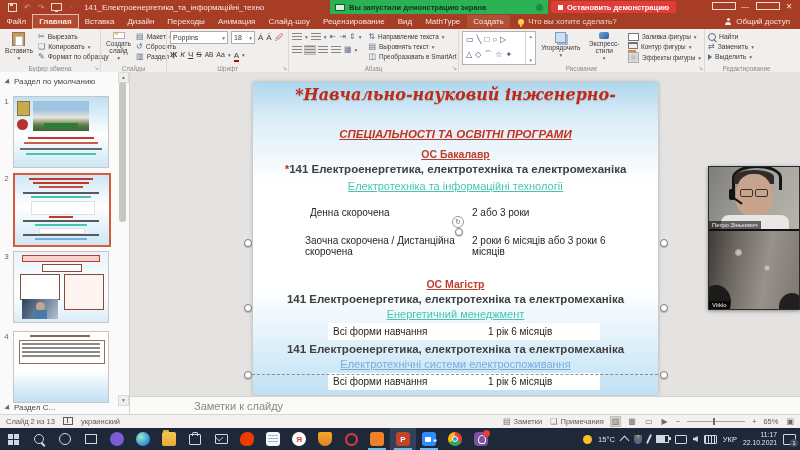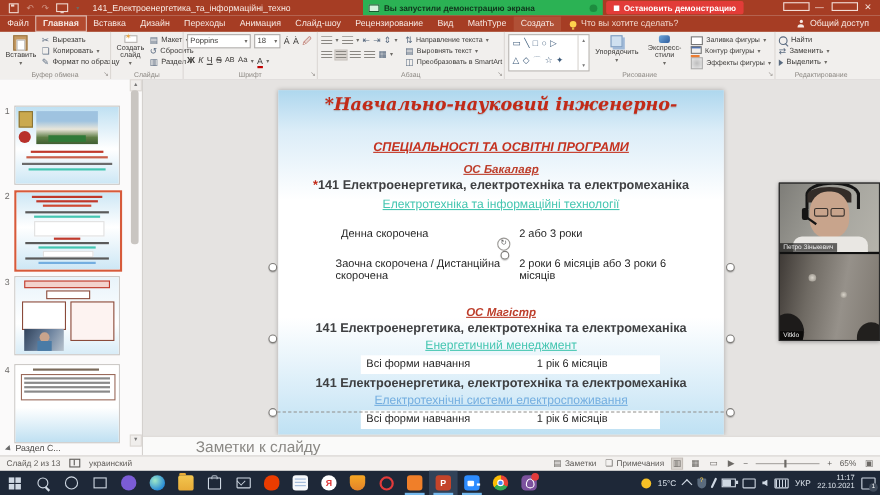--- a/index.html
+++ b/index.html
@@ -102,21 +102,21 @@
   .editor{position:relative;width:670px;height:342px;background:#e5e3e1;}
   .slide{position:absolute;left:123px;top:10px;width:405px;height:313px;
     background:linear-gradient(180deg,#aed7ee 0%,#dcedf8 12%,#ffffff 32%,#ffffff 66%,#d7ecf8 88%,#bfe1f3 100%);
     box-shadow:0 0 4px rgba(0,0,0,.25);}
   .sl-title{position:absolute;left:0;right:0;text-align:center;
     font-family:"DejaVu Serif",serif;font-style:italic;font-weight:bold;color:#c22a18;
     font-size:16px;line-height:19px;text-shadow:0 1px 1px rgba(90,40,20,.25);}
   .sl-sub{position:absolute;left:0;right:0;text-align:center;font-size:11.5px;font-weight:bold;
     font-style:italic;color:#c43220;text-decoration:underline;}
   .sl-os{position:absolute;left:0;right:0;text-align:center;font-size:10.5px;font-weight:bold;
-    font-style:italic;color:#bd3e2b;text-decoration:underline;}
+    color:#bd3e2b;text-decoration:underline;}
   .sl-spec{position:absolute;left:0;right:0;text-align:center;font-size:11.5px;font-weight:bold;color:#3f4042;}
   .sl-spec .ast{color:#c22a18;}
   .sl-prog{position:absolute;left:0;right:0;text-align:center;font-size:11px;text-decoration:underline;}
   .teal{color:#45c6b1;} .bluelink{color:#74aee0;}
   .sl-table{position:absolute;background:#fff;font-size:10px;color:#262626;}
   .sl-table .cell{position:absolute;display:flex;align-items:center;line-height:11px;}
   
   .dash{position:absolute;border-top:1px dashed #8f8d8a;}
   .handle{position:absolute;width:6px;height:6px;border-radius:50%;background:#fff;border:1px solid #7f7d7a;box-shadow:0 1px 1px rgba(0,0,0,.2);}
   .rotate{position:absolute;width:10px;height:10px;border-radius:50%;background:#fff;border:1px solid #9a9895;
@@ -137,21 +137,21 @@
   .mic{position:absolute;left:24px;top:33px;width:10px;height:2px;background:#141414;transform:rotate(35deg);}
   .shoulders{position:absolute;left:12px;bottom:0;width:68px;height:14px;background:#e9e7e3;border-radius:8px 8px 0 0;}
   .lampA{position:absolute;left:26px;top:18px;width:7px;height:7px;border-radius:50%;background:radial-gradient(#d9d4cb,#8f8a81);}
   .lampB{position:absolute;left:55px;top:34px;width:6px;height:6px;border-radius:50%;background:radial-gradient(#d9d4cb,#8f8a81);}
   .blobL{position:absolute;left:-8px;bottom:-10px;width:30px;height:34px;border-radius:50%;background:#1d1b1a;}
   .blobR{position:absolute;right:-6px;bottom:-12px;width:26px;height:28px;border-radius:50%;background:#22201e;}
   .nametag{position:absolute;left:0;bottom:0;background:rgba(0,0,0,.58);color:#eee;font-size:6px;padding:1px 3px;white-space:nowrap;}
   
   .notes{position:absolute;left:0;bottom:0;width:670px;height:18px;background:#fafaf9;
     border-top:1px solid #d4d1ce;display:flex;align-items:center;box-sizing:border-box;}
-  .notes span{margin-left:48px;font-size:14px;color:#8a8884;}
+  .notes span{margin-left:64px;font-size:11px;color:#8a8884;}
 
   
   .statusbar{position:absolute;left:0;top:414px;width:800px;height:14px;background:#f3f1ef;
     border-top:1px solid #d8d5d2;display:flex;align-items:center;font-size:7.5px;color:#5d5a57;box-sizing:border-box;}
   .statusbar .left{display:flex;align-items:flex-start;gap:8px;padding-left:6px;}
   .ic-book{display:inline-block;width:8px;height:6px;border:1px solid #5d5a57;position:relative;}
   .ic-book::after{content:"";position:absolute;left:3.5px;top:0;width:1px;height:5px;background:#5d5a57;}
   .statusbar .right{margin-left:auto;display:flex;align-items:center;gap:7px;padding-right:5px;}
   .viewic{font-size:8px;color:#6d6a66;padding:0 1px;}
   .slider{width:58px;height:1px;background:#a7a4a0;position:relative;}
@@ -444,20 +444,24 @@
             <span class="car">▾</span>
           </div>
       </div>
       <span class="grp-label">Редактирование</span>
     </div>
   </div>
 
   <div class="workspace">
 
     <div class="sidebar">
+      <div class="section-hdr">
+        <span class="tri"></span>
+        <span>Раздел по умолчанию</span>
+      </div>
 
       <div class="thumbrow" style="top:24px">
         <span class="thumbnum">1</span>
         <div class="thumb">
           <div style="position:absolute;inset:0;background:linear-gradient(180deg,#bfe0f2,#fff 55%,#cde7f5)"></div>
           <div style="position:absolute;left:3px;top:4px;width:11px;height:13px;background:#caa94f;border:1px solid #8a7436"></div>
           <div style="position:absolute;left:3px;top:22px;width:11px;height:11px;border-radius:50%;background:#b8312b"></div>
           <div style="position:absolute;left:19px;top:4px;width:56px;height:30px;background:linear-gradient(180deg,#9fc3e0 30%,#e9e6da 55%,#5e7d46 80%,#3f5e32)"></div>
           <div style="position:absolute;left:30px;top:26px;width:34px;height:6px;background:#2f7a38"></div>
           <div style="position:absolute;left:14px;top:40px;width:66px;height:2px;background:#c0392b"></div>

